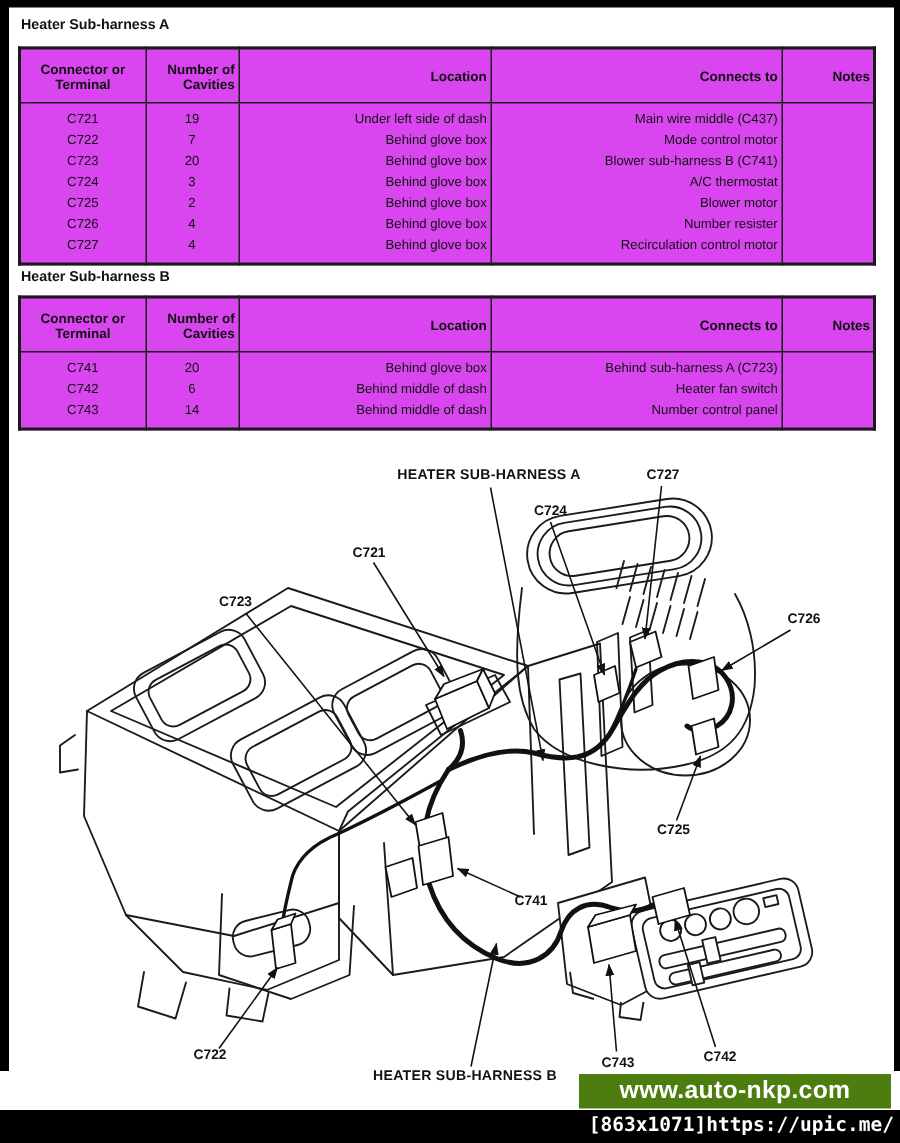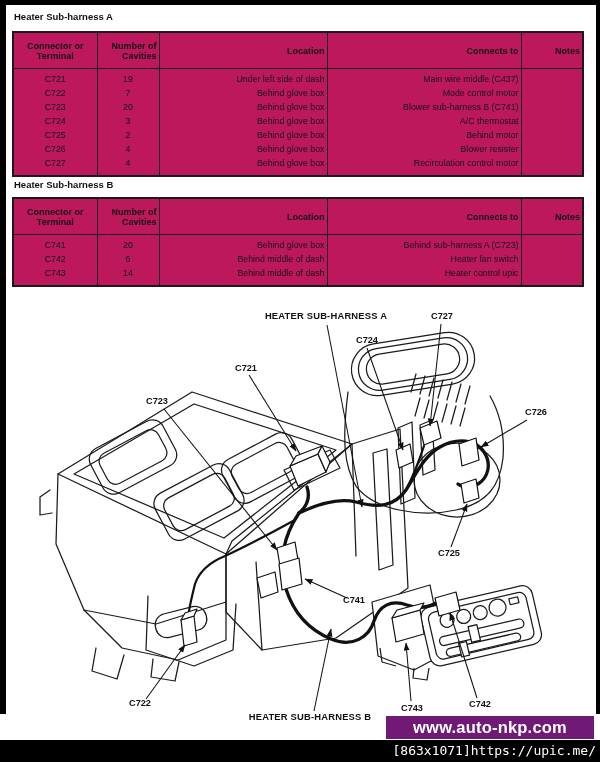--- a/index.html
+++ b/index.html
@@ -5,39 +5,39 @@
   html,body{margin:0;padding:0;}
   body{
     width:600px;height:762px;position:relative;background:#fff;
     font-family:"Liberation Sans",sans-serif;color:#111;overflow:hidden;
   }
   .frame{position:absolute;left:0;top:0;width:600px;height:714px;box-sizing:border-box;
     border-left:6px solid #000;border-top:5px solid #000;border-right:4px solid #000;
     pointer-events:none;z-index:9;}
   .sec-title{position:absolute;left:14px;font-size:9.5px;font-weight:bold;z-index:3;}
   .tblwrap{position:absolute;left:12px;width:570px;z-index:3;}
-  table.tbl{border-collapse:collapse;table-layout:fixed;width:570px;background:#be185d;
+  table.tbl{border-collapse:collapse;table-layout:fixed;width:570px;background:#d946ef;
     border:2px solid #1a1a1a;font-size:8.8px;}
   table.tbl th{font-size:9px;font-weight:bold;text-align:center;vertical-align:middle;
     padding:3px 2px;height:29px;border-bottom:1.5px solid #1a1a1a;white-space:pre-line;}
   table.tbl th + th, table.tbl td + td{border-left:1.4px solid #1a1a1a;text-align:right;}
   table.tbl td{height:14px;padding:0 2px;vertical-align:middle;white-space:nowrap;overflow:hidden;}
   table.tbl td:nth-child(1),table.tbl td:nth-child(2){text-align:center;}
   table.tbl td:nth-child(3),table.tbl td:nth-child(4){text-align:right;padding-left:8px;}
   table.tbl tbody tr:first-child td{padding-top:3px;}
   table.tbl tbody tr:last-child td{padding-bottom:5px;}
   svg.diagram{position:absolute;left:0;top:0;z-index:1;}
   .dg-label{font-family:"Liberation Sans",sans-serif;font-size:9.2px;font-weight:bold;fill:#111;}
   .dg-label.big{font-size:9.4px;letter-spacing:.2px;}
   .banner{position:absolute;left:384px;top:714px;width:212px;height:27px;box-sizing:border-box;
     border:2px solid #fff;background:#f4731c;color:#fff;font-weight:bold;font-size:16.5px;
     text-align:center;line-height:22px;z-index:11;letter-spacing:.2px;}
   .caption-bar{position:absolute;left:0;top:740px;width:600px;height:22px;background:#000;
     z-index:12;color:#fff;text-align:right;font-family:"DejaVu Sans Mono",monospace;
-    font-size:13px;line-height:21px;padding-right:4px;box-sizing:border-box;}
+    font-size:13px;line-height:21px;padding-right:4px;box-sizing:border-box;font-weight:bold;}
 </style>
 </head>
 <body>
 
 <div class="frame"></div>
 
 <div class="sec-title" style="top:11px">Heater Sub-harness A</div>
 
 <div class="tblwrap" style="top:31px">
   <table class="tbl">
@@ -85,28 +85,28 @@
           <td>C724</td>
           <td>3</td>
           <td>Behind glove box</td>
           <td>A/C thermostat</td>
           <td></td>
         </tr>
         <tr>
           <td>C725</td>
           <td>2</td>
           <td>Behind glove box</td>
-          <td>Behind motor</td>
+          <td>Blower motor</td>
           <td></td>
         </tr>
         <tr>
           <td>C726</td>
           <td>4</td>
           <td>Behind glove box</td>
-          <td>Blower resister</td>
+          <td>Number resister</td>
           <td></td>
         </tr>
         <tr>
           <td>C727</td>
           <td>4</td>
           <td>Behind glove box</td>
           <td>Recirculation control motor</td>
           <td></td>
         </tr>
       </tbody>
@@ -147,21 +147,21 @@
           <td>C742</td>
           <td>6</td>
           <td>Behind middle of dash</td>
           <td>Heater fan switch</td>
           <td></td>
         </tr>
         <tr>
           <td>C743</td>
           <td>14</td>
           <td>Behind middle of dash</td>
-          <td>Heater control upic</td>
+          <td>Number control panel</td>
           <td></td>
         </tr>
       </tbody>
   </table>
 </div>
 
 <svg class="diagram" width="600" height="762" viewBox="0 0 600 762">
   <defs>
     <marker id="arr" markerWidth="9" markerHeight="8" refX="7.5" refY="3" orient="auto" markerUnits="userSpaceOnUse">
       <path d="M0,0 L8,3 L0,6 Z" fill="#111"></path>
@@ -286,14 +286,14 @@
     <text class="dg-label" x="367" y="343">C724</text>
     <text class="dg-label" x="449" y="556">C725</text>
     <text class="dg-label" x="536" y="415">C726</text>
     <text class="dg-label" x="442" y="319">C727</text>
     <text class="dg-label" x="354" y="603">C741</text>
     <text class="dg-label" x="480" y="707">C742</text>
     <text class="dg-label" x="412" y="711">C743</text>
   </g>
 </svg>
 
-<div class="banner" style="background: #701a75;">www.auto-nkp.com</div>
+<div class="banner" style="background: #4d7c0f;">www.auto-nkp.com</div>
 <div class="caption-bar"><span>[863x1071]https://upic.me/</span></div>
 
 </body></html>

